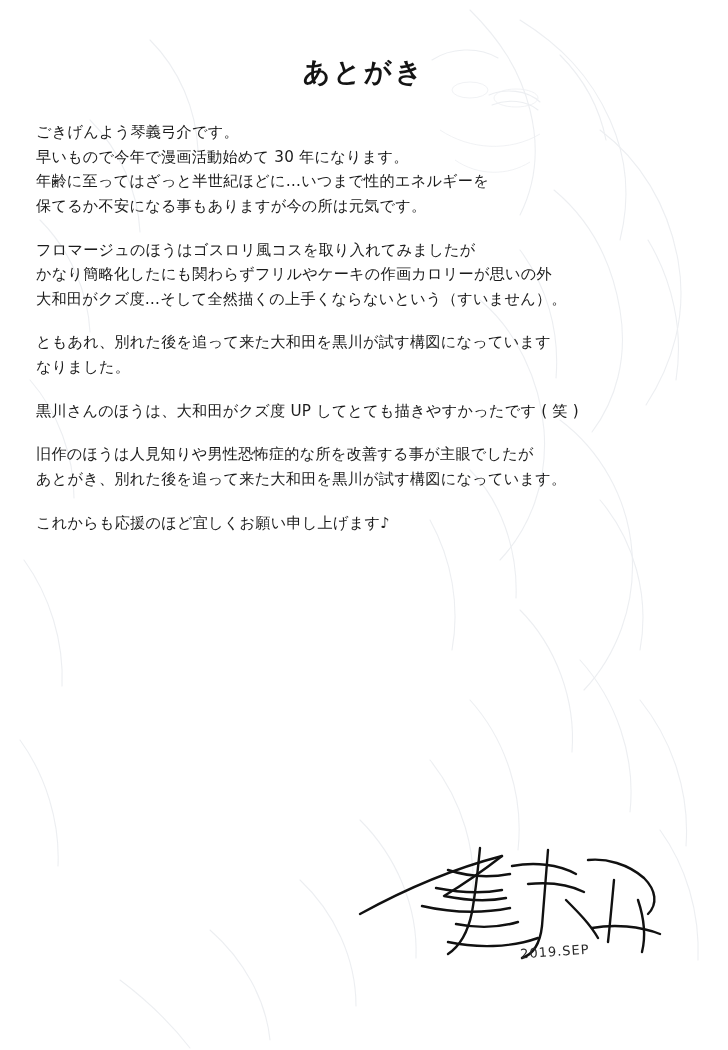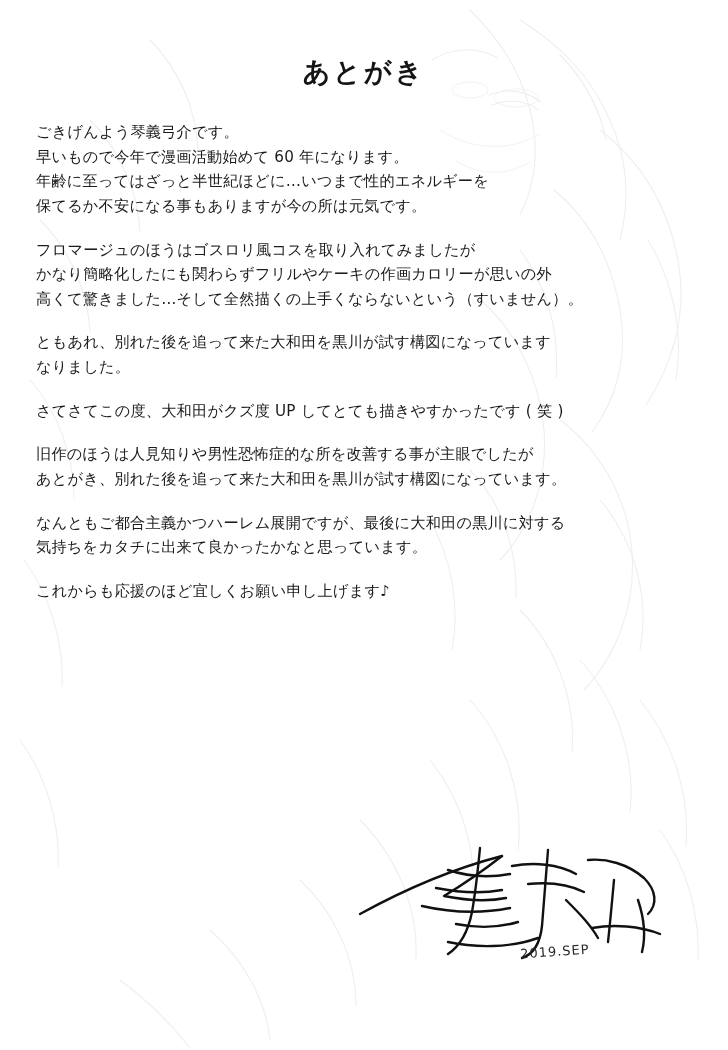--- a/index.html
+++ b/index.html
@@ -124,33 +124,31 @@
     <path d="M455 160 C478 176, 508 176, 530 162"></path>
   </g>
 </svg>
 
 <div id="page">
 
   <div class="title">あとがき</div>
 
   <div class="body-text">
     <p class="para">ごきげんよう琴義弓介です。
-早いもので今年で漫画活動始めて 60 年になります。
+早いもので今年で漫画活動始めて 30 年になります。
 年齢に至ってはざっと半世紀ほどに…いつまで性的エネルギーを
 保てるか不安になる事もありますが今の所は元気です。</p>
     <p class="para">フロマージュのほうはゴスロリ風コスを取り入れてみましたが
 かなり簡略化したにも関わらずフリルやケーキの作画カロリーが思いの外
-高くて驚きました…そして全然描くの上手くならないという（すいません）。</p>
+大和田がクズ度…そして全然描くの上手くならないという（すいません）。</p>
     <p class="para">ともあれ、別れた後を追って来た大和田を黒川が試す構図になっています
 なりました。</p>
-    <p class="para">さてさてこの度、大和田がクズ度 UP してとても描きやすかったです ( 笑 )</p>
+    <p class="para">黒川さんのほうは、大和田がクズ度 UP してとても描きやすかったです ( 笑 )</p>
     <p class="para">旧作のほうは人見知りや男性恐怖症的な所を改善する事が主眼でしたが
 あとがき、別れた後を追って来た大和田を黒川が試す構図になっています。</p>
-    <p class="para">なんともご都合主義かつハーレム展開ですが、最後に大和田の黒川に対する
-気持ちをカタチに出来て良かったかなと思っています。</p>
     <p class="para">これからも応援のほど宜しくお願い申し上げます♪</p>
   </div>
 
   <div class="signature-block">
     <svg class="sig-svg" width="320" height="130" viewBox="0 0 320 130" xmlns="http://www.w3.org/2000/svg">
       <g fill="none" stroke="#111111" stroke-width="2.4" stroke-linecap="round" stroke-linejoin="round">
         <path d="M8 74 C48 52, 96 30, 150 16"></path>
         <path d="M150 16 C132 30, 112 44, 92 56 C112 60, 134 62, 154 58"></path>
         <path d="M96 30 C114 36, 136 38, 158 34"></path>
         <path d="M84 48 C104 52, 128 54, 150 50"></path>

